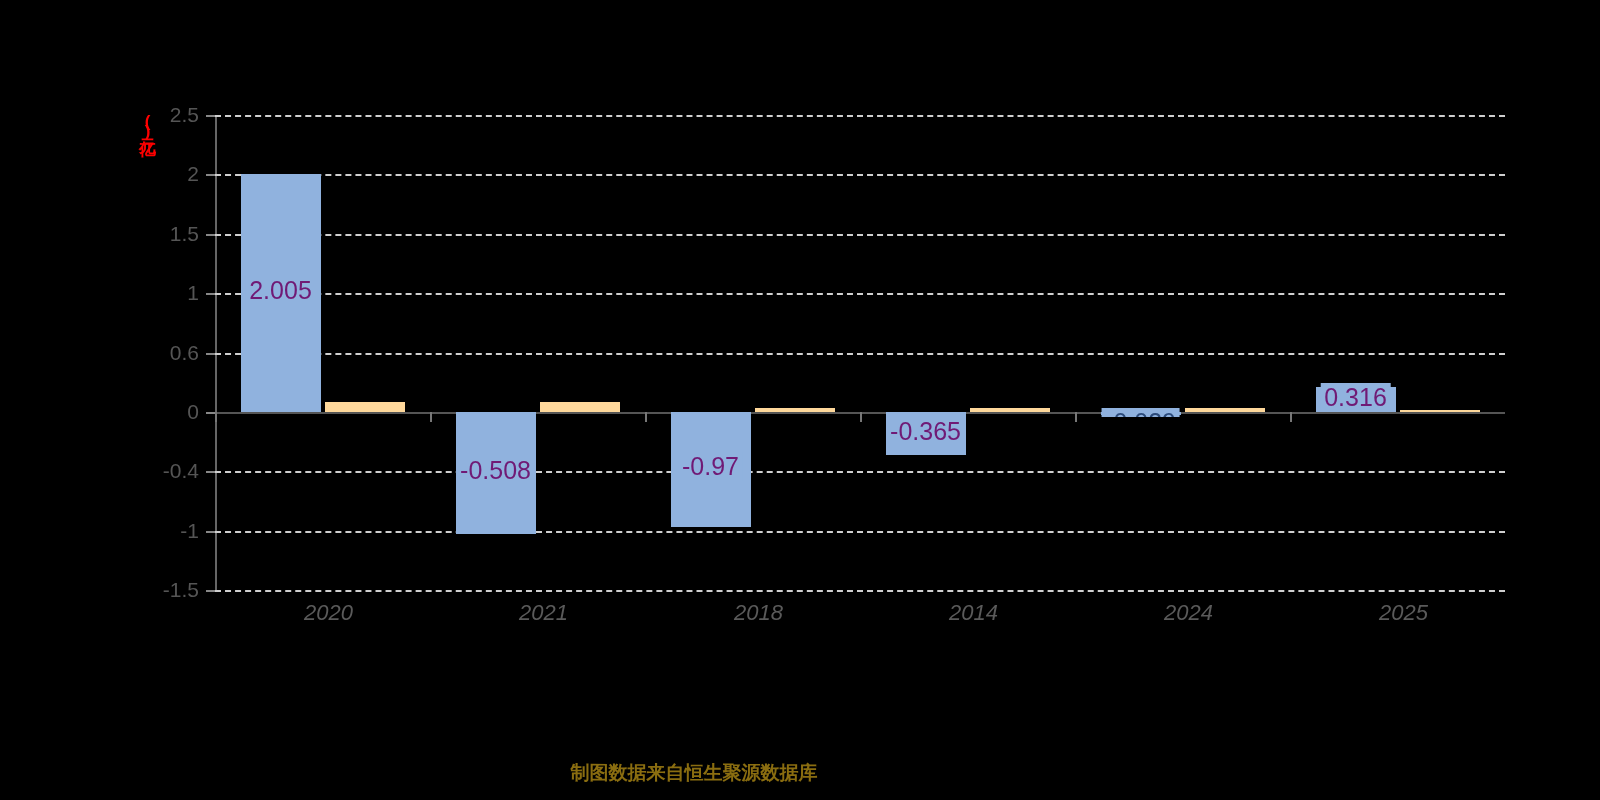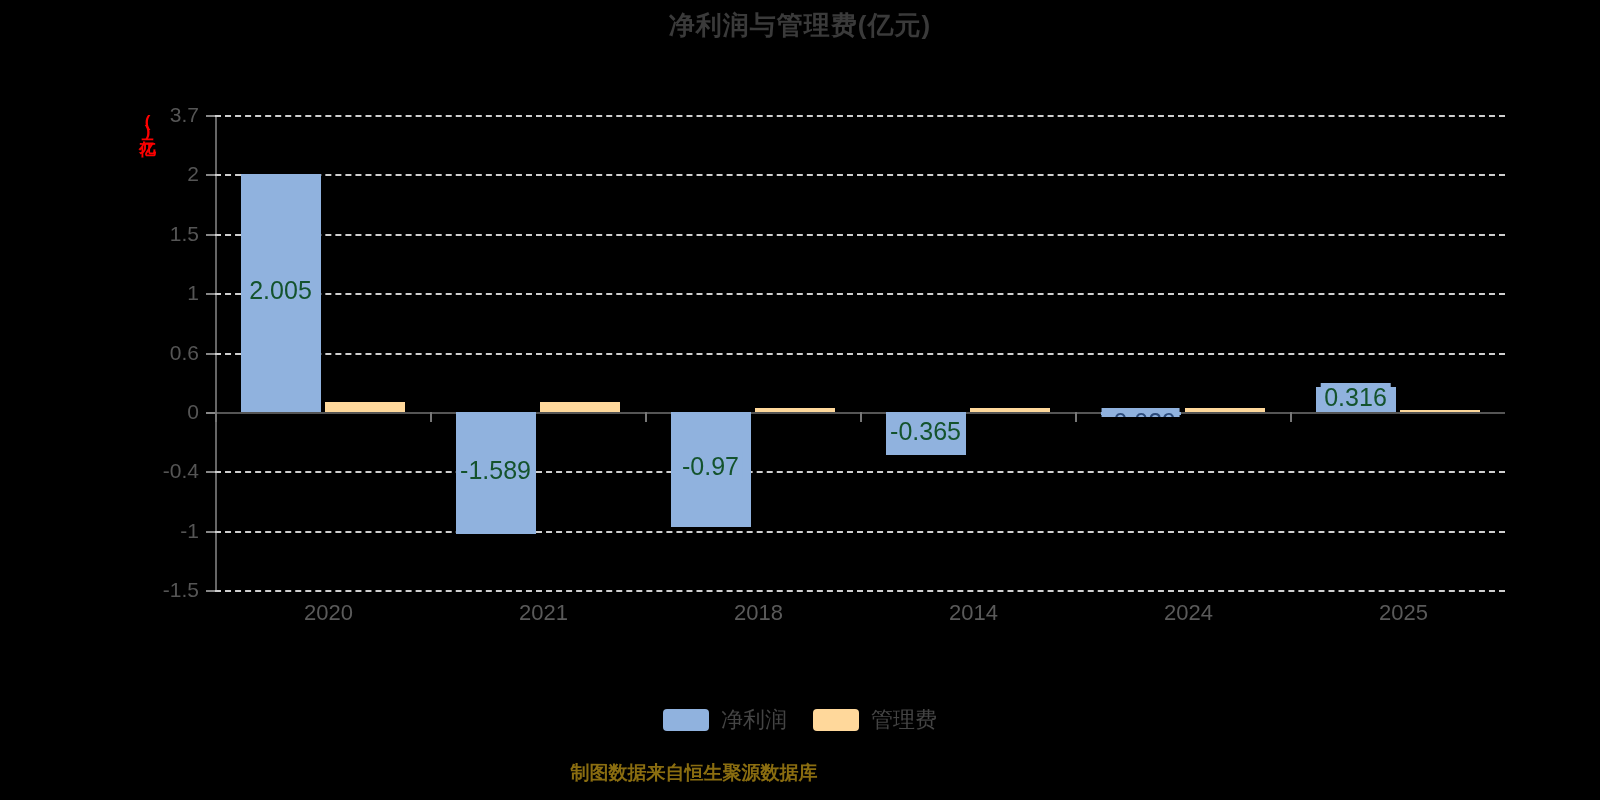--- a/index.html
+++ b/index.html
@@ -35,59 +35,58 @@
     writing-mode:vertical-rl;text-orientation:upright;letter-spacing:-3px;
     height:60px;line-height:16px;
   }
 
   
   .bar{position:absolute;}
   .bar.blue{background:#90b2de;}
   .bar.orange{background:#ffd89b;}
 
   .vlabel{
-    position:absolute;white-space:nowrap;font-size:25px;color:#14532d;
+    position:absolute;white-space:nowrap;font-size:25px;color:#701a75;
     background:#90b2de;padding:0 4px;line-height:1.15;
   }
   .vlabel.clip{font-size:25px;color:#2b4a7a;overflow:hidden;height:9px;
     background:#90b2de;}
 
   .xtick{position:absolute;top:0;width:0;height:10px;border-left:2px solid #777;}
   .xlabel{position:absolute;transform:translateX(-50%);
-    font-size:22px;color:#5a5a5a;white-space:nowrap;}
+    font-size:22px;color:#5a5a5a;white-space:nowrap;font-style:italic;}
 
   
   .legend{position:absolute;left:0;top:705px;width:1600px;
     display:flex;justify-content:center;align-items:center;gap:26px;}
   .legend-item{display:flex;align-items:center;gap:12px;}
   .swatch{width:46px;height:22px;border-radius:4px;}
   .swatch.blue{background:#90b2de;}
   .swatch.orange{background:#ffd89b;}
   .legend-label{font-size:22px;color:#444;}
 
   .footer{
     position:absolute;left:0;top:760px;width:1388px;text-align:center;
     font-size:19px;font-weight:bold;color:#8a6d10;letter-spacing:0px;
   }
 </style>
 </head>
 <body>
 
 <div id="chart-root">
 
-  <div class="chart-title">净利润与管理费(亿元)</div>
 
   <div class="yunit">(亿元)</div>
 
   <div class="yaxis"></div>
 
   <div class="plot" id="plot">
       <div class="gridline" style="top: 0px;"></div>
       <div class="ytick" style="top: 0px;"></div>
-      <div class="ylab" style="top: 0px; left: -86px;">3.7</div>
+      <div class="ylab" style="top: 0px; left: -86px;">2.5</div>
       <div class="gridline" style="top: 59.375px;"></div>
       <div class="ytick" style="top: 59.375px;"></div>
       <div class="ylab" style="top: 59.375px; left: -86px;">2</div>
       <div class="gridline" style="top: 118.75px;"></div>
       <div class="ytick" style="top: 118.75px;"></div>
       <div class="ylab" style="top: 118.75px; left: -86px; text-align: right;">1.5</div>
       <div class="gridline" style="top: 178.125px;"></div>
       <div class="ytick" style="top: 178.125px;"></div>
       <div class="ylab" style="top: 178.125px; left: -86px;">1</div>
       <div class="gridline" style="top: 237.5px;"></div>
@@ -106,21 +105,21 @@
       <div class="ylab" style="top: 475px; left: -86px;">-1.5</div>
       <div class="zeroline" style="top: 296.875px;"></div>
       <div class="xtick" style="left: 0px; top: 296.875px;"></div>
       <div class="xlabel" style="left: 113.5px; top: 485px;">2020</div>
       <div class="bar blue" style="left: 25.5px; top: 58.7812px; width: 80px; height: 238.094px;"></div>
       <div class="vlabel" style="left: 65.5px; transform: translateX(-50%); top: 160.828px;">2.005</div>
       <div class="bar orange" style="left: 109.5px; top: 287.137px; width: 80px; height: 9.7375px;"></div>
       <div class="xtick" style="left: 215px; top: 296.875px;"></div>
       <div class="xlabel" style="left: 328.5px; top: 485px;">2021</div>
       <div class="bar blue" style="left: 240.5px; top: 296.875px; width: 80px; height: 121.837px;"></div>
-      <div class="vlabel" style="left: 280.5px; transform: translateX(-50%); top: 340.794px;">-1.589</div>
+      <div class="vlabel" style="left: 280.5px; transform: translateX(-50%); top: 340.794px;">-0.508</div>
       <div class="bar orange" style="left: 324.5px; top: 287.494px; width: 80px; height: 9.38125px;"></div>
       <div class="xtick" style="left: 430px; top: 296.875px;"></div>
       <div class="xlabel" style="left: 543.5px; top: 485px;">2018</div>
       <div class="bar blue" style="left: 455.5px; top: 296.875px; width: 80px; height: 115.187px;"></div>
       <div class="vlabel" style="left: 495.5px; transform: translateX(-50%); top: 337.469px;">-0.97</div>
       <div class="bar orange" style="left: 539.5px; top: 292.956px; width: 80px; height: 3.91875px;"></div>
       <div class="xtick" style="left: 645px; top: 296.875px;"></div>
       <div class="xlabel" style="left: 758.5px; top: 485px;">2014</div>
       <div class="bar blue" style="left: 670.5px; top: 296.875px; width: 80px; height: 43.3438px;"></div>
       <div class="vlabel" style="left: 710.5px; transform: translateX(-50%); top: 301.547px;">-0.365</div>
@@ -130,26 +129,16 @@
       <div class="bar blue" style="left: 885.5px; top: 296.875px; width: 80px; height: 3.44375px;"></div>
       <div class="vlabel clip" style="left: 925.5px; transform: translateX(-50%); top: 292.875px;">-0.029</div>
       <div class="bar orange" style="left: 969.5px; top: 293.431px; width: 80px; height: 3.44375px;"></div>
       <div class="xtick" style="left: 1075px; top: 296.875px;"></div>
       <div class="xlabel" style="left: 1188.5px; top: 485px;">2025</div>
       <div class="bar blue" style="left: 1100.5px; top: 272.175px; width: 80px; height: 24.7px;"></div>
       <div class="vlabel" style="left: 1140.5px; transform: translateX(-50%); top: 267.525px;">0.316</div>
       <div class="bar orange" style="left: 1184.5px; top: 295.45px; width: 80px; height: 1.425px;"></div>
     </div>
 
-  <div class="legend" id="legend">
-      <div class="legend-item">
-        <span class="swatch blue"></span>
-        <span class="legend-label">净利润</span>
-      </div>
-      <div class="legend-item">
-        <span class="swatch orange"></span>
-        <span class="legend-label">管理费</span>
-      </div>
-    </div>
 
   <div class="footer">制图数据来自恒生聚源数据库</div>
 
 </div>
 
 </body></html>

